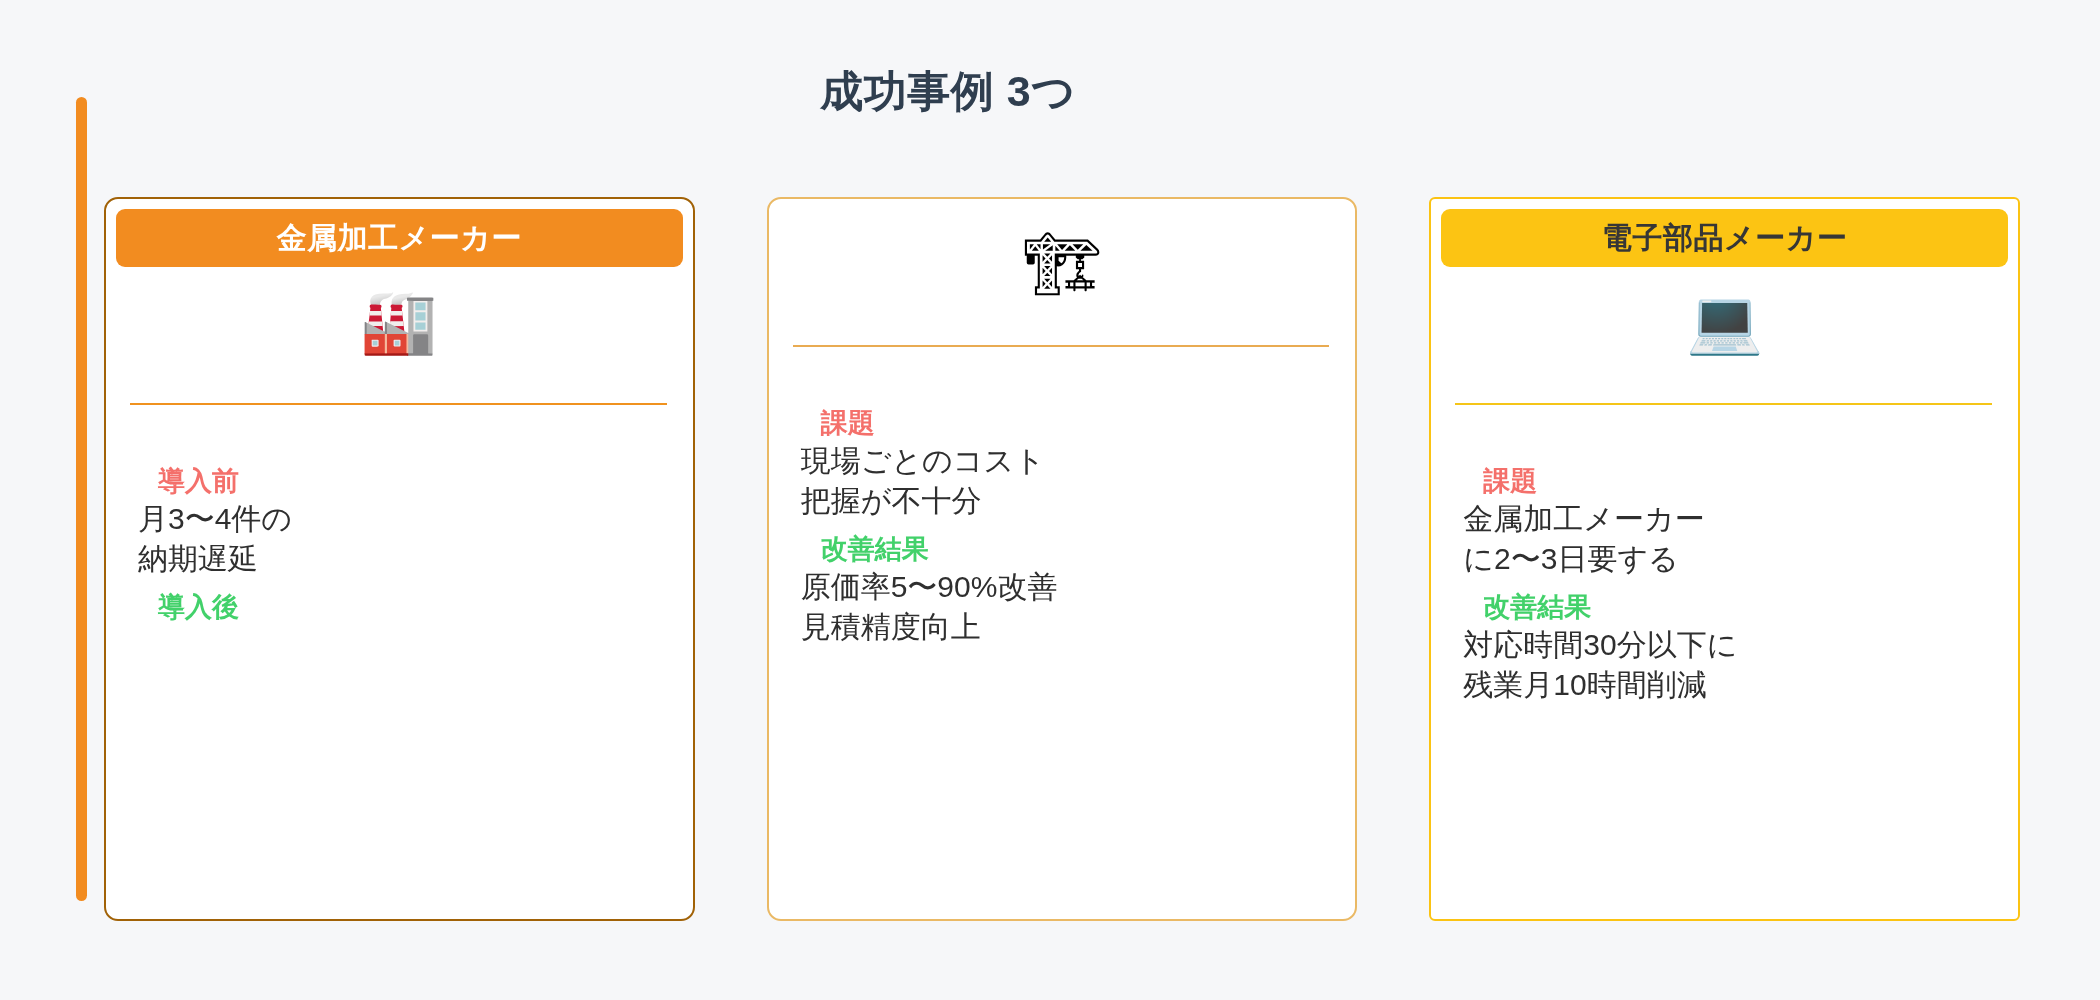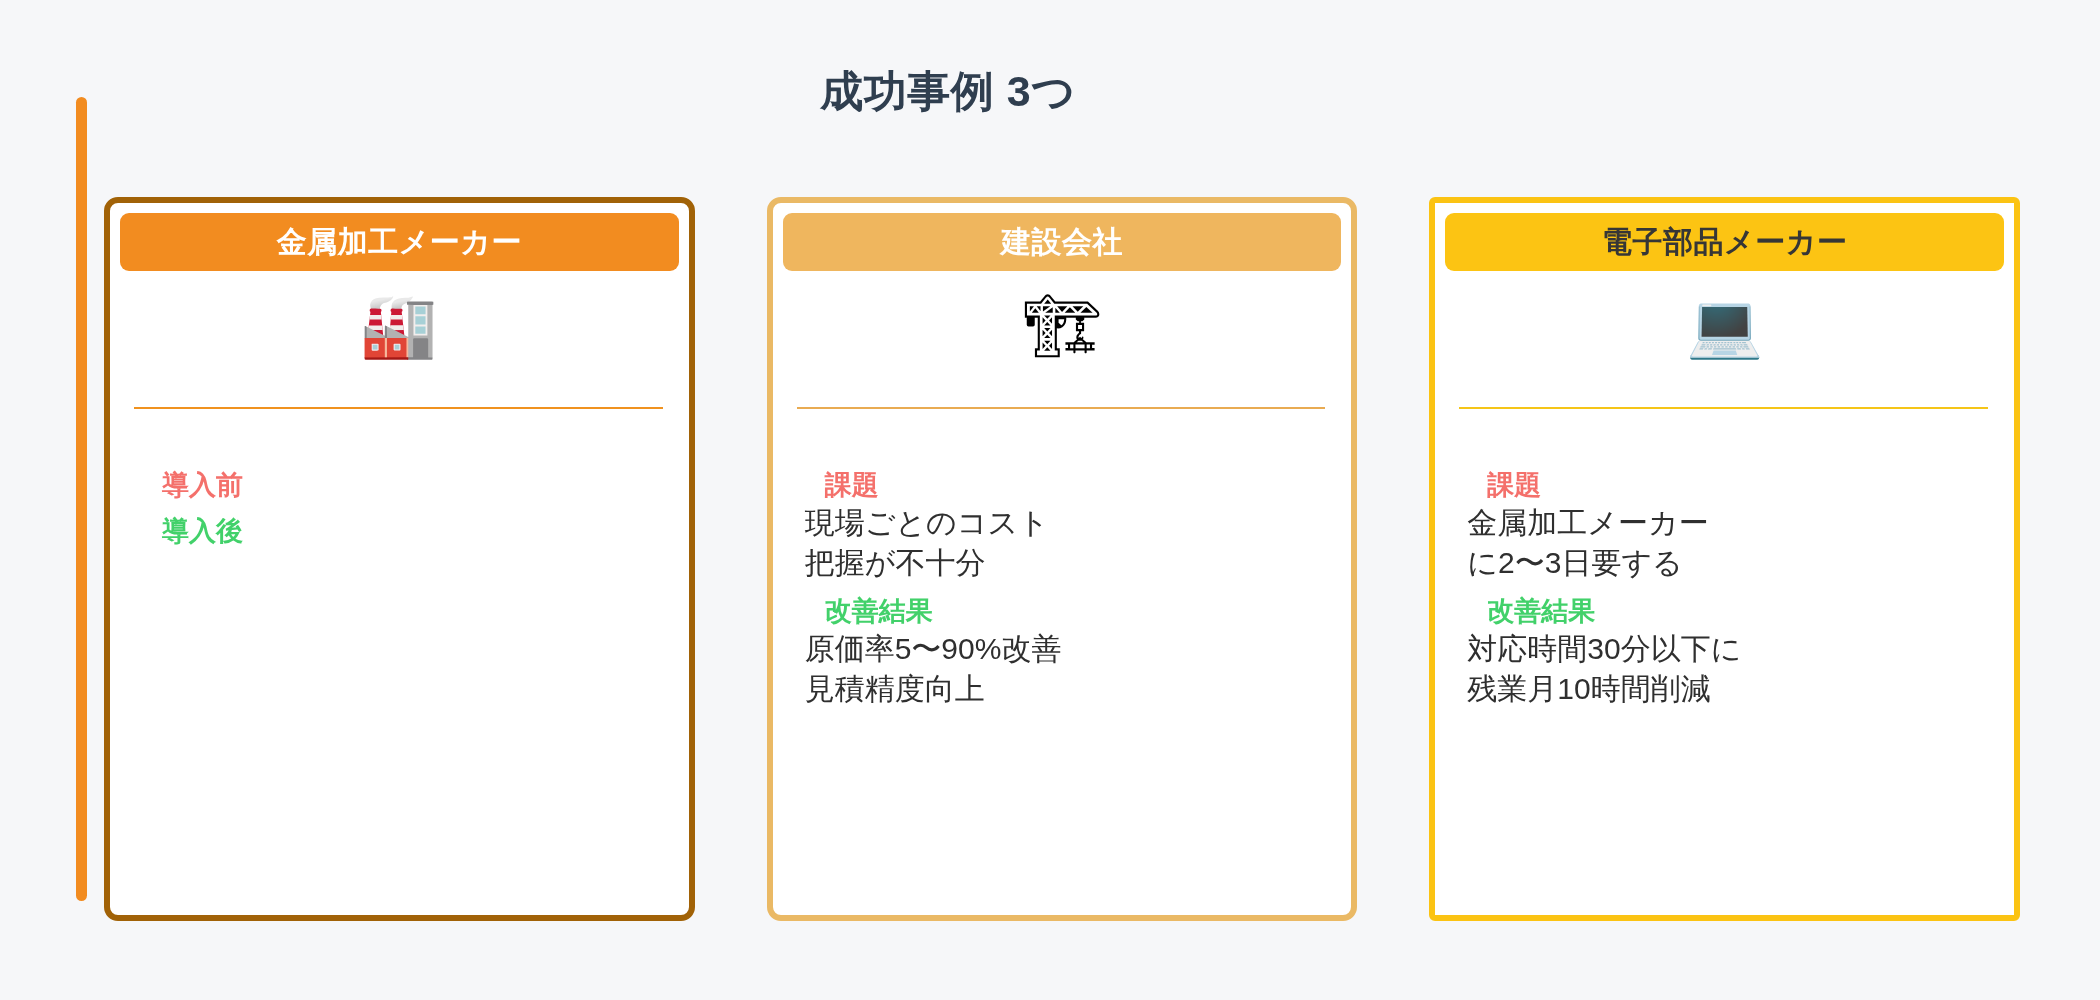--- a/index.html
+++ b/index.html
@@ -56,21 +56,21 @@
     display: flex;
     flex-direction: row;
     gap: 72px;
   }
 
   .card {
     flex: 1 1 0;
     background: #ffffff;
     border-radius: 14px;
     box-sizing: border-box;
-    border: 6px solid #a16207;
+    border: 2px solid #a16207;
     padding: 10px 10px 0 10px;
     display: flex;
     flex-direction: column;
     position: relative;
     overflow: hidden;
   }
   .card.c2 { border-color: #eab965; }
   .card.c3 { border-color: #fbc313; border-radius: 6px; }
 
   .card-header {
@@ -149,27 +149,28 @@
 
   <div class="cards">
 
     <div class="card c1">
       <div class="card-header">金属加工メーカー</div>
       <div class="card-emoji">🏭</div>
       <div class="card-spacer"></div>
       <div class="divider"></div>
       <div class="card-body">
         <div class="section-label before">導入前</div>
+        <div class="section-text">月3〜4件の
+納期遅延</div>
         <div class="gap-block"></div>
         <div class="section-label after">導入後</div>
       </div>
     </div>
 
     <div class="card c2">
-      <div class="card-header">建設会社</div>
       <div class="card-emoji">🏗</div>
       <div class="card-spacer"></div>
       <div class="divider"></div>
       <div class="card-body">
         <div class="section-label before">課題</div>
         <div class="section-text">現場ごとのコスト
 把握が不十分</div>
         <div class="gap-block"></div>
         <div class="section-label after">改善結果</div>
         <div class="section-text">原価率5〜90%改善

